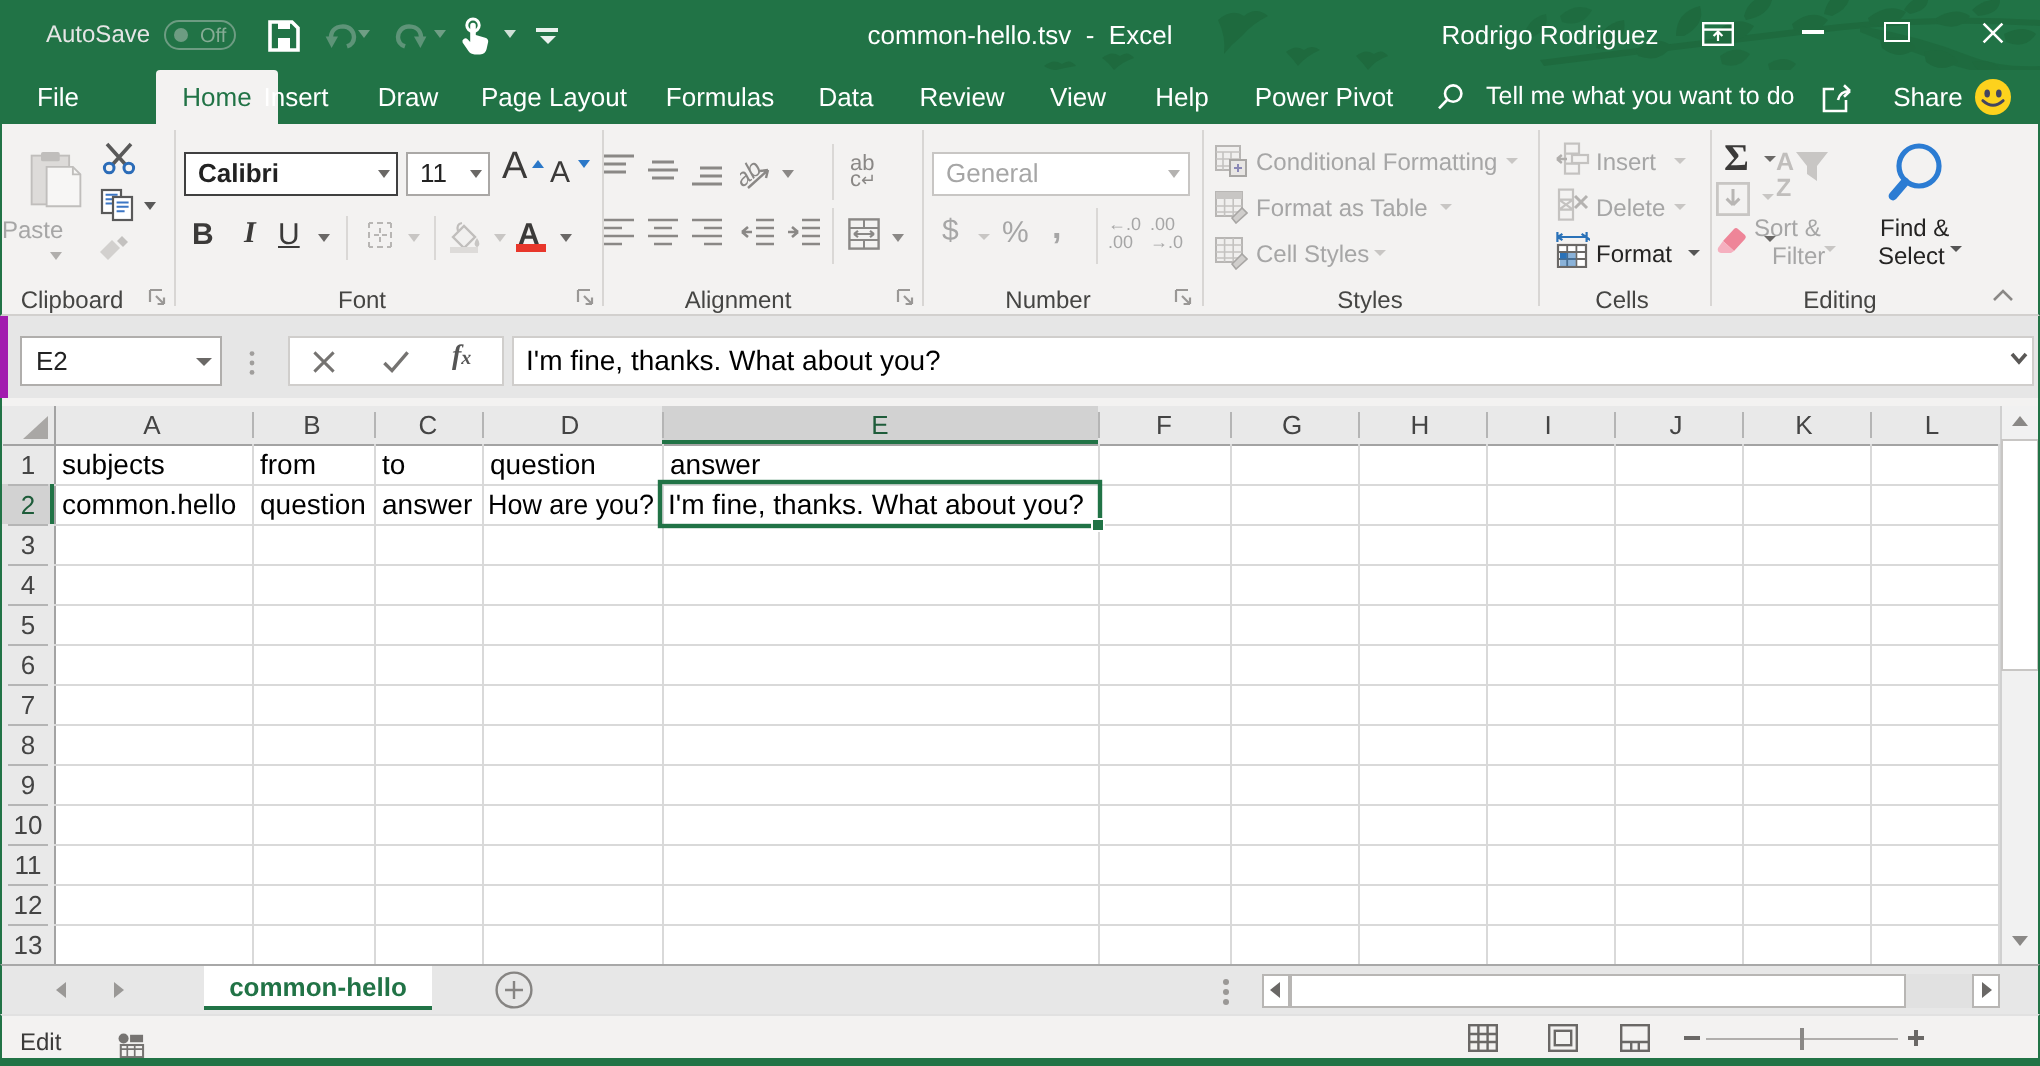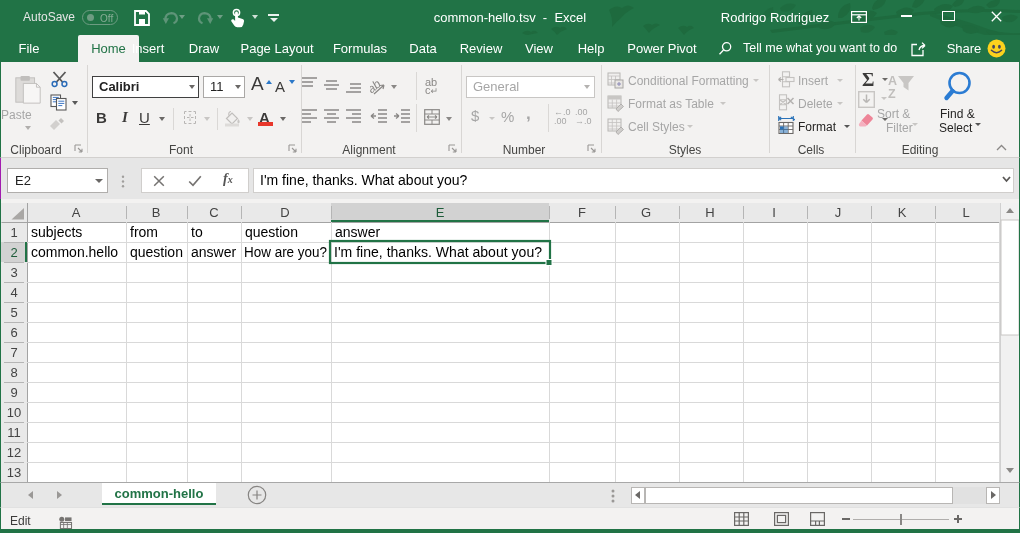--- a/index.html
+++ b/index.html
@@ -7,21 +7,21 @@
   body { font-family:"Liberation Sans", sans-serif; position:relative; background:#fff; }
   .abs { position:absolute; }
   #titlebar { left:0; top:0; width:1020px; height:35px; background:#217346; }
   #tabrow { left:0; top:35px; width:1020px; height:27px; background:#217346; }
   .tab { position:absolute; top:0; height:27px; line-height:27px; color:#fff; font-size:13px; text-align:center; }
   #ribbon { left:0; top:62px; width:1020px; height:96px; background:#f3f2f1; border-bottom:1px solid #d2d0ce; border-left:1px solid #217346; border-right:1px solid #217346; }
   .gsep { position:absolute; top:3px; height:88px; width:1px; background:#d8d6d4; }
   .glabel { position:absolute; top:81px; width:120px; text-align:center; font-size:12px; color:#454543; }
   .launcher { position:absolute; top:82px; width:10px; height:10px; }
   .disabled { color:#a6a6a6; }
-  #fbar { left:0; top:158px; width:1020px; height:41px; background:#e6e6e6; border-left:1px solid #a21caf; border-right:1px solid #217346;text-decoration:underline; }
+  #fbar { left:0; top:158px; width:1020px; height:41px; background:#e6e6e6; border-left:4px solid #a21caf; border-right:1px solid #217346;text-decoration:underline; }
   #gridwrap { left:0; top:199px; width:1020px; height:283px; background:#fff; border-left:1px solid #217346; border-right:1px solid #217346; }
   #sheettabs { left:0; top:482px; width:1020px; height:25px; background:#e7e7e7; border-top:1px solid #a8a8a8; border-left:1px solid #217346; border-right:1px solid #217346; }
   #statusbar { left:0; top:507px; width:1020px; height:22px; background:#f3f2f1; border-top:1px solid #e1e1e1; border-left:1px solid #217346; border-right:1px solid #217346; }
   #bottomstrip { left:0; top:529px; width:1020px; height:4px; background:#217346; }
 </style>
 </head>
 <body>
 <div id="titlebar" class="abs">
   <svg class="abs" style="left:0;top:0" width="1020" height="35" viewBox="0 0 1020 35">
     <g fill="#1e6a3e" stroke="none">

